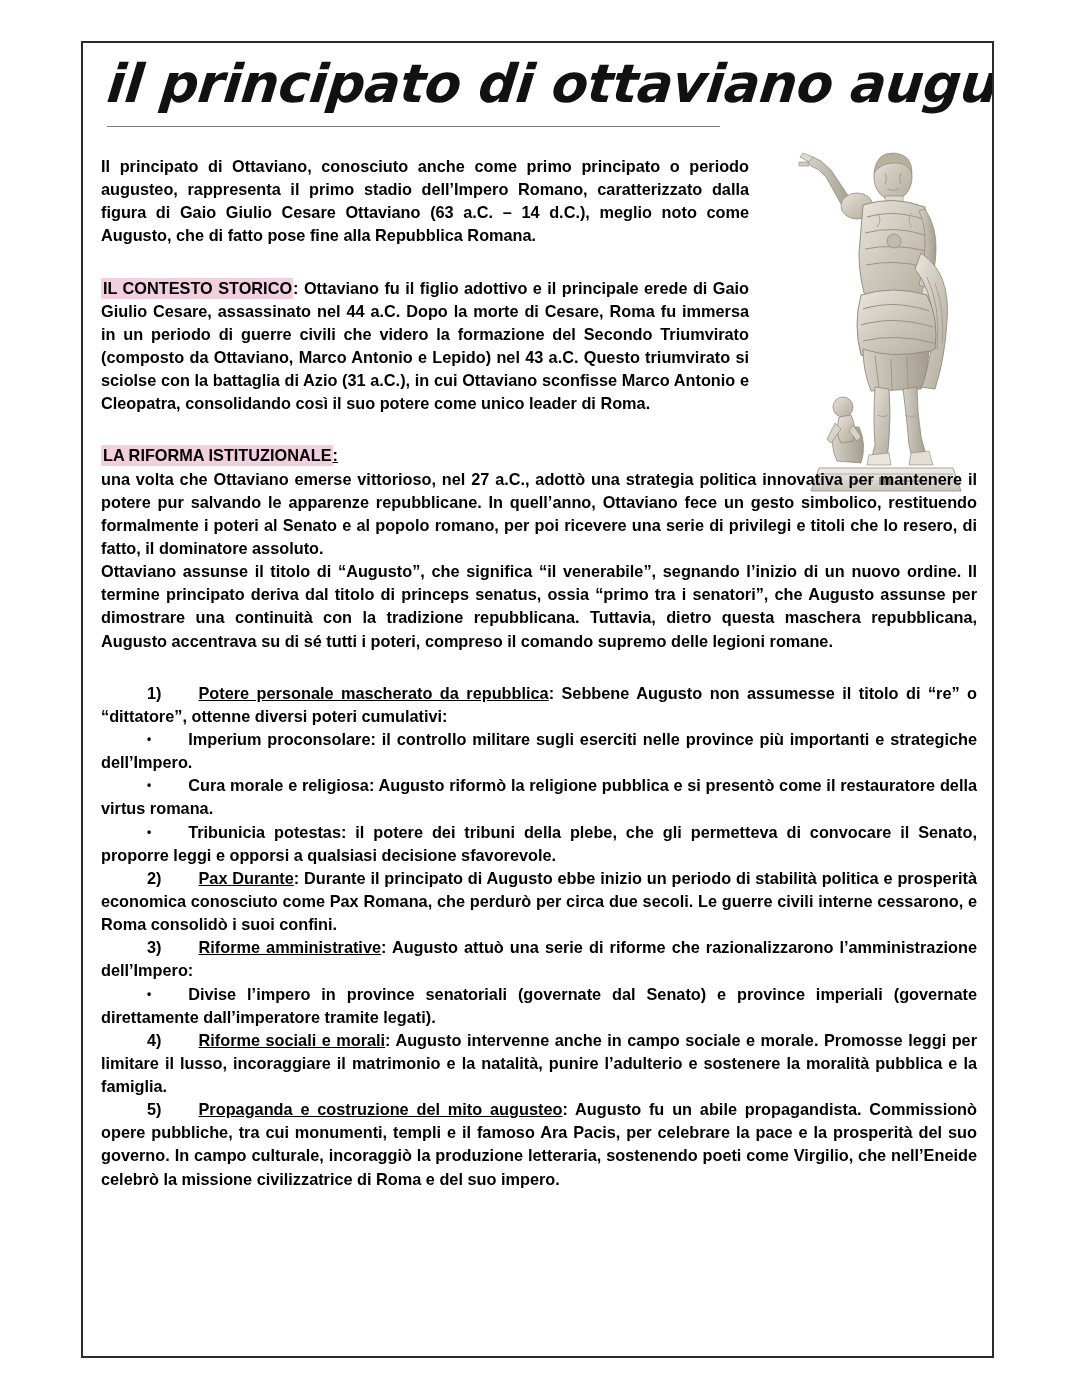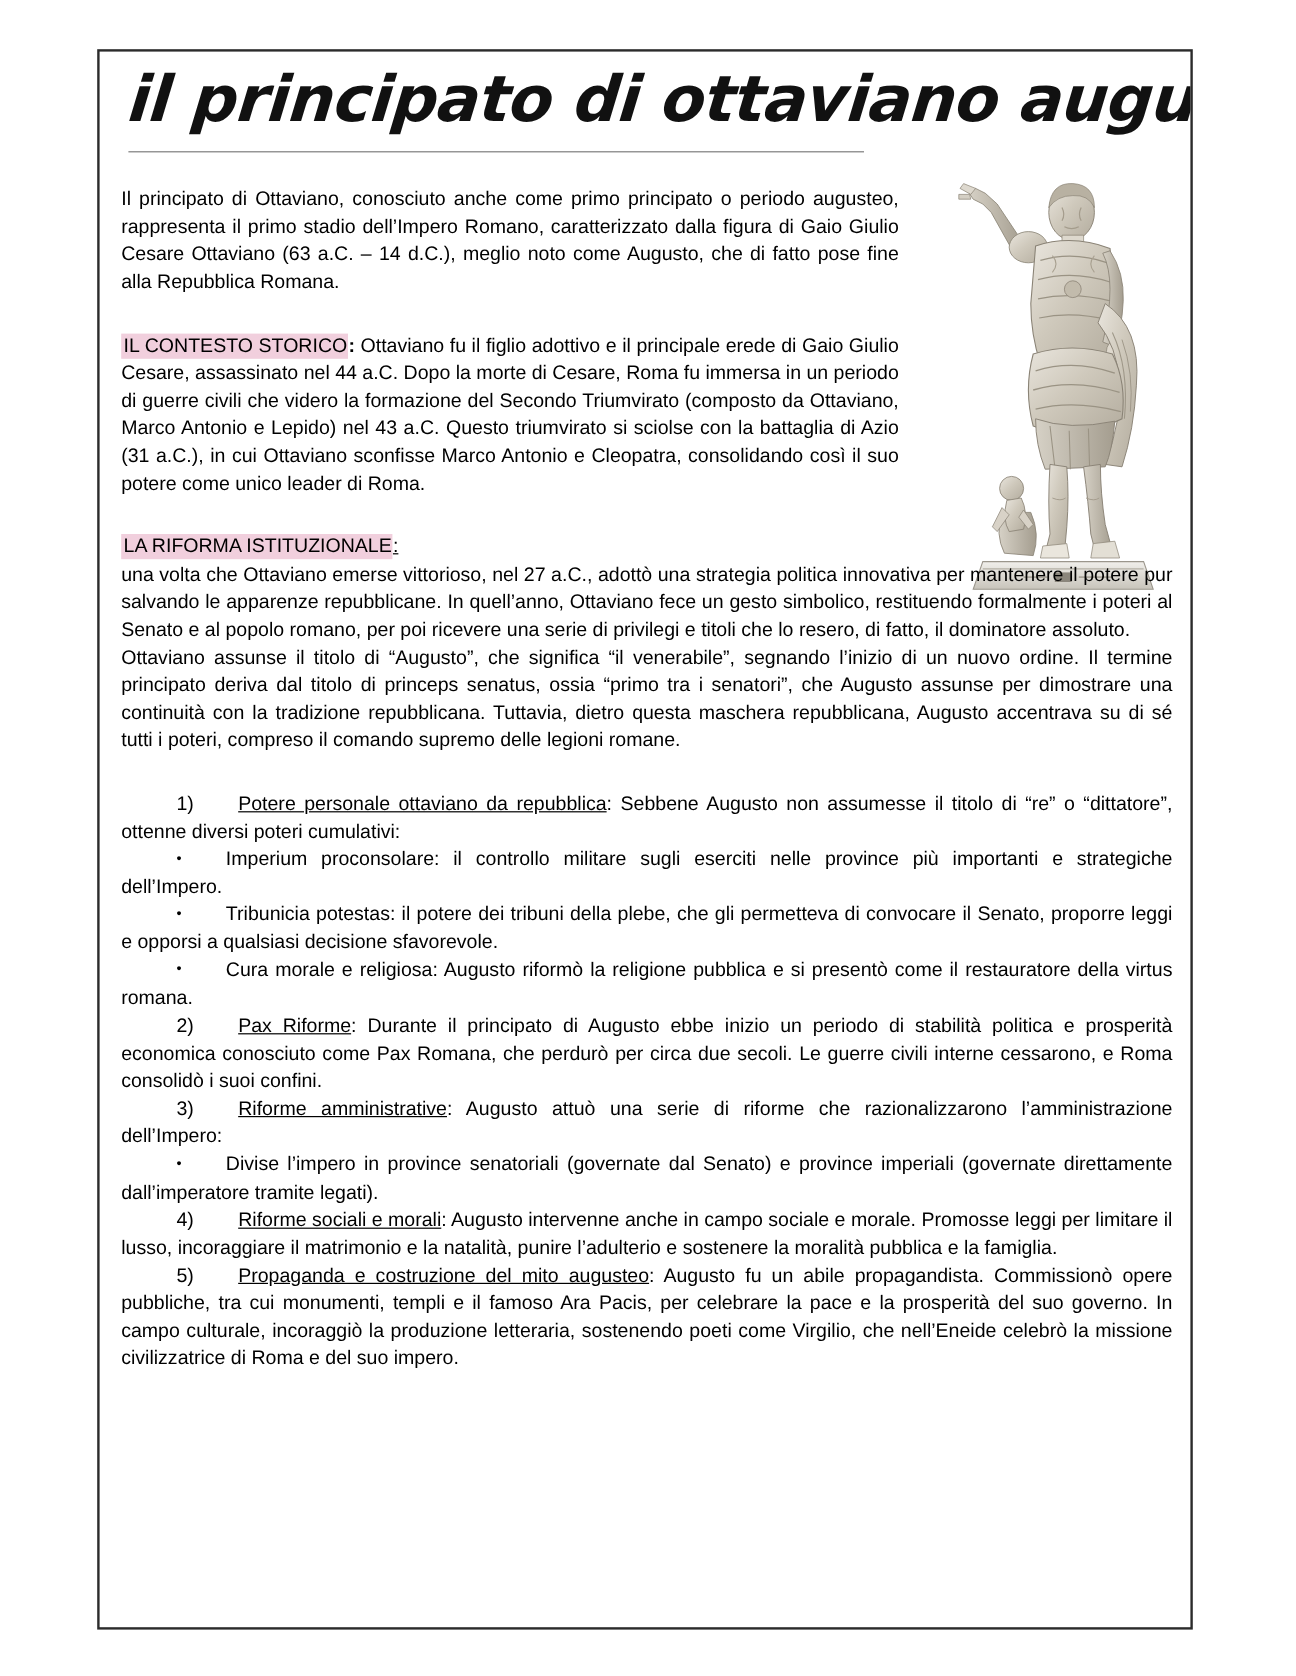--- a/index.html
+++ b/index.html
@@ -77,20 +77,21 @@
     width: 876px;
     color: #000000;
     font-size: 16.3px;
     line-height: 1.42;
   }
 
   p.para {
     margin: 0;
     text-align: justify;
     text-justify: inter-word;
+    font-weight: bold;
   }
 
   .narrow {
     width: 648px;
   }
 
   .gap-lg { height: 29px; }
 
   .hl {
     background: #f1cfdd;
@@ -218,29 +219,29 @@
       <div class="gap-lg"></div>
 
       <p class="para"><span class="hl">LA RIFORMA ISTITUZIONALE</span><span class="u">:</span></p>
 
       <p class="para"> una volta che Ottaviano emerse vittorioso, nel 27 a.C., adottò una strategia politica innovativa per mantenere il potere pur salvando le apparenze repubblicane. In quell’anno, Ottaviano fece un gesto simbolico, restituendo formalmente i poteri al Senato e al popolo romano, per poi ricevere una serie di privilegi e titoli che lo resero, di fatto, il dominatore assoluto.</p>
       <p class="para">Ottaviano assunse il titolo di “Augusto”, che significa “il venerabile”, segnando l’inizio di un nuovo ordine. Il termine principato deriva dal titolo di princeps senatus, ossia “primo tra i senatori”, che Augusto assunse per dimostrare una continuità con la tradizione repubblicana. Tuttavia, dietro questa maschera repubblicana, Augusto accentrava su di sé tutti i poteri, compreso il comando supremo delle legioni romane.</p>
 
       <div class="gap-lg"></div>
 
 
-      <p class="para"><span class="tab-gap"></span><span>1)</span><span class="tab-gap-sm"></span><span class="u">Potere personale ottaviano da repubblica</span><span>: Sebbene Augusto non assumesse il titolo di “re” o “dittatore”, ottenne diversi poteri cumulativi:</span></p>
+      <p class="para"><span class="tab-gap"></span><span>1)</span><span class="tab-gap-sm"></span><span class="u">Potere personale mascherato da repubblica</span><span>: Sebbene Augusto non assumesse il titolo di “re” o “dittatore”, ottenne diversi poteri cumulativi:</span></p>
 
       <p class="para"><span class="tab-gap"></span><span class="bullet-glyph">•</span><span class="tab-gap-sm"></span><span>Imperium proconsolare: il controllo militare sugli eserciti nelle province più importanti e strategiche dell’Impero.</span></p>
 
+      <p class="para"><span class="tab-gap"></span><span class="bullet-glyph">•</span><span class="tab-gap-sm"></span><span>Cura morale e religiosa: Augusto riformò la religione pubblica e si presentò come il restauratore della virtus romana.</span></p>
+
       <p class="para"><span class="tab-gap"></span><span class="bullet-glyph">•</span><span class="tab-gap-sm"></span><span>Tribunicia potestas: il potere dei tribuni della plebe, che gli permetteva di convocare il Senato, proporre leggi e opporsi a qualsiasi decisione sfavorevole.</span></p>
 
-      <p class="para"><span class="tab-gap"></span><span class="bullet-glyph">•</span><span class="tab-gap-sm"></span><span>Cura morale e religiosa: Augusto riformò la religione pubblica e si presentò come il restauratore della virtus romana.</span></p>
-
-      <p class="para"><span class="tab-gap"></span><span>2)</span><span class="tab-gap-sm"></span><span class="u">Pax Riforme</span><span>: Durante il principato di Augusto ebbe inizio un periodo di stabilità politica e prosperità economica conosciuto come Pax Romana, che perdurò per circa due secoli. Le guerre civili interne cessarono, e Roma consolidò i suoi confini.</span></p>
+      <p class="para"><span class="tab-gap"></span><span>2)</span><span class="tab-gap-sm"></span><span class="u">Pax Durante</span><span>: Durante il principato di Augusto ebbe inizio un periodo di stabilità politica e prosperità economica conosciuto come Pax Romana, che perdurò per circa due secoli. Le guerre civili interne cessarono, e Roma consolidò i suoi confini.</span></p>
 
       <p class="para"><span class="tab-gap"></span><span>3)</span><span class="tab-gap-sm"></span><span class="u">Riforme amministrative</span><span>: Augusto attuò una serie di riforme che razionalizzarono l’amministrazione dell’Impero:</span></p>
 
       <p class="para"><span class="tab-gap"></span><span class="bullet-glyph">•</span><span class="tab-gap-sm"></span><span>Divise l’impero in province senatoriali (governate dal Senato) e province imperiali (governate direttamente dall’imperatore tramite legati).</span></p>
 
 
 
       <p class="para"><span class="tab-gap"></span><span>4)</span><span class="tab-gap-sm"></span><span class="u">Riforme sociali e morali</span><span>: Augusto intervenne anche in campo sociale e morale. Promosse leggi per limitare il lusso, incoraggiare il matrimonio e la natalità, punire l’adulterio e sostenere la moralità pubblica e la famiglia.</span></p>
 
       <p class="para"><span class="tab-gap"></span><span>5)</span><span class="tab-gap-sm"></span><span class="u">Propaganda e costruzione del mito augusteo</span><span>: Augusto fu un abile propagandista. Commissionò opere pubbliche, tra cui monumenti, templi e il famoso Ara Pacis, per celebrare la pace e la prosperità del suo governo. In campo culturale, incoraggiò la produzione letteraria, sostenendo poeti come Virgilio, che nell’Eneide celebrò la missione civilizzatrice di Roma e del suo impero.</span></p>

